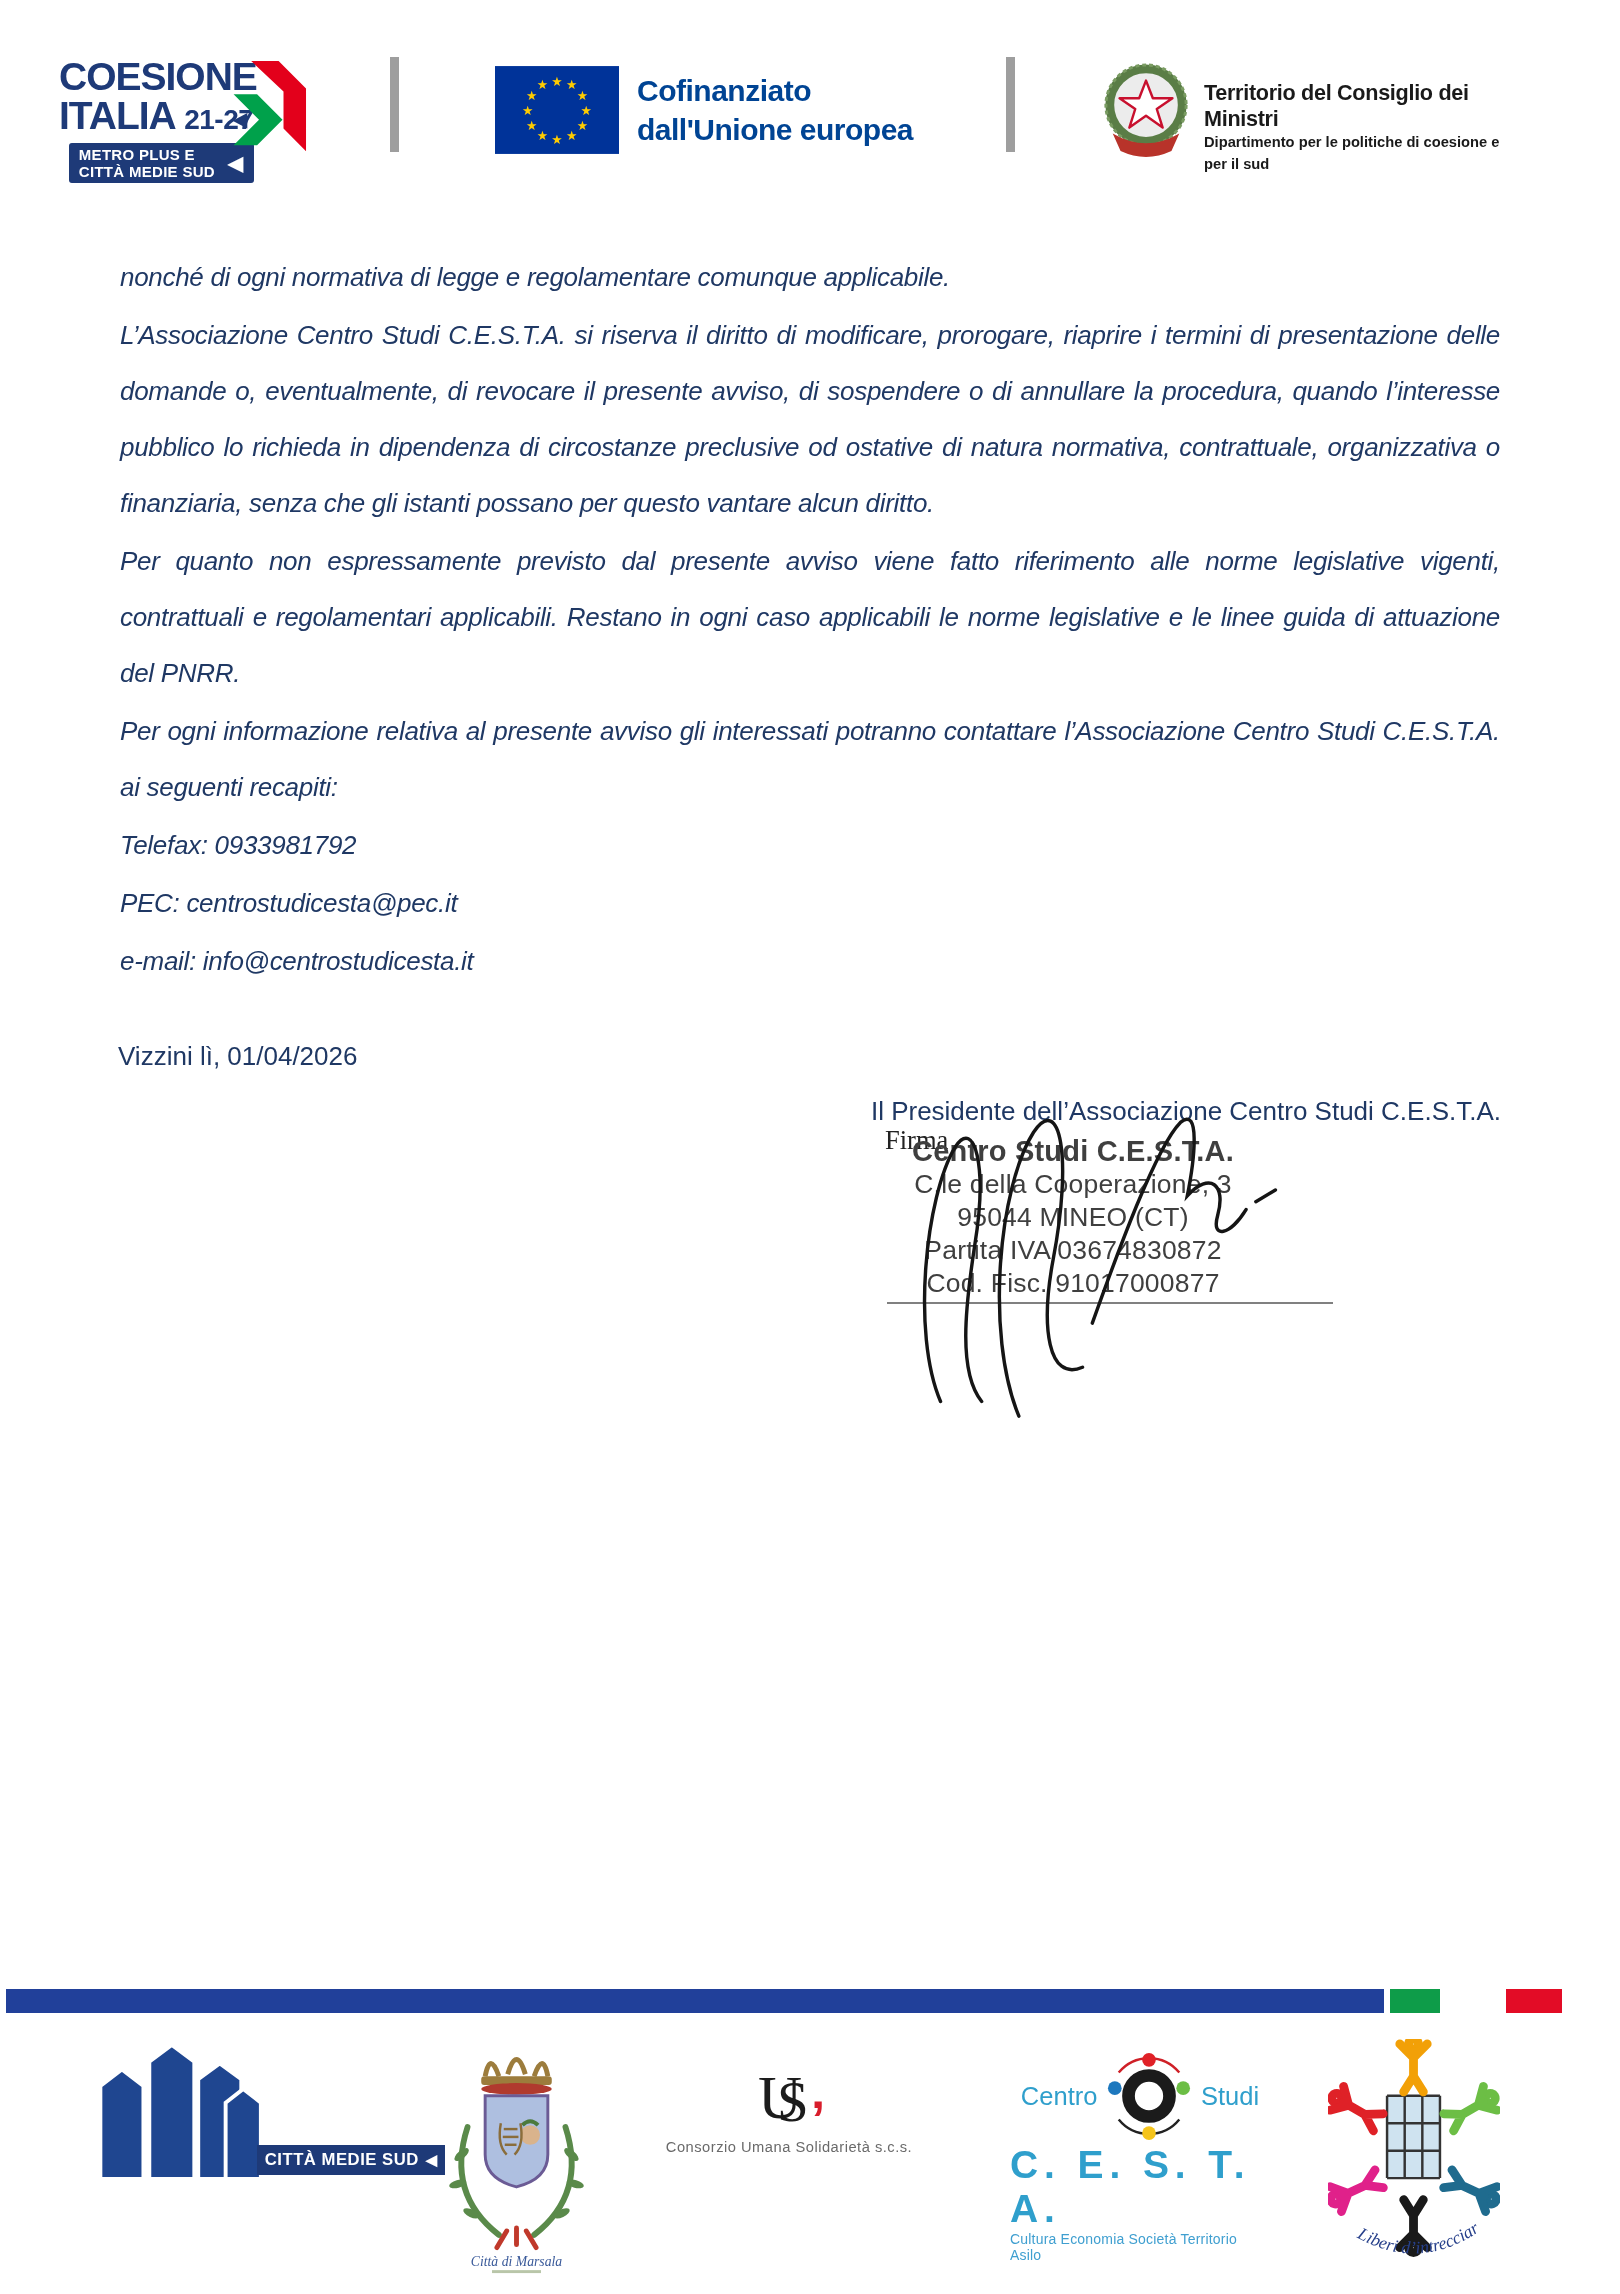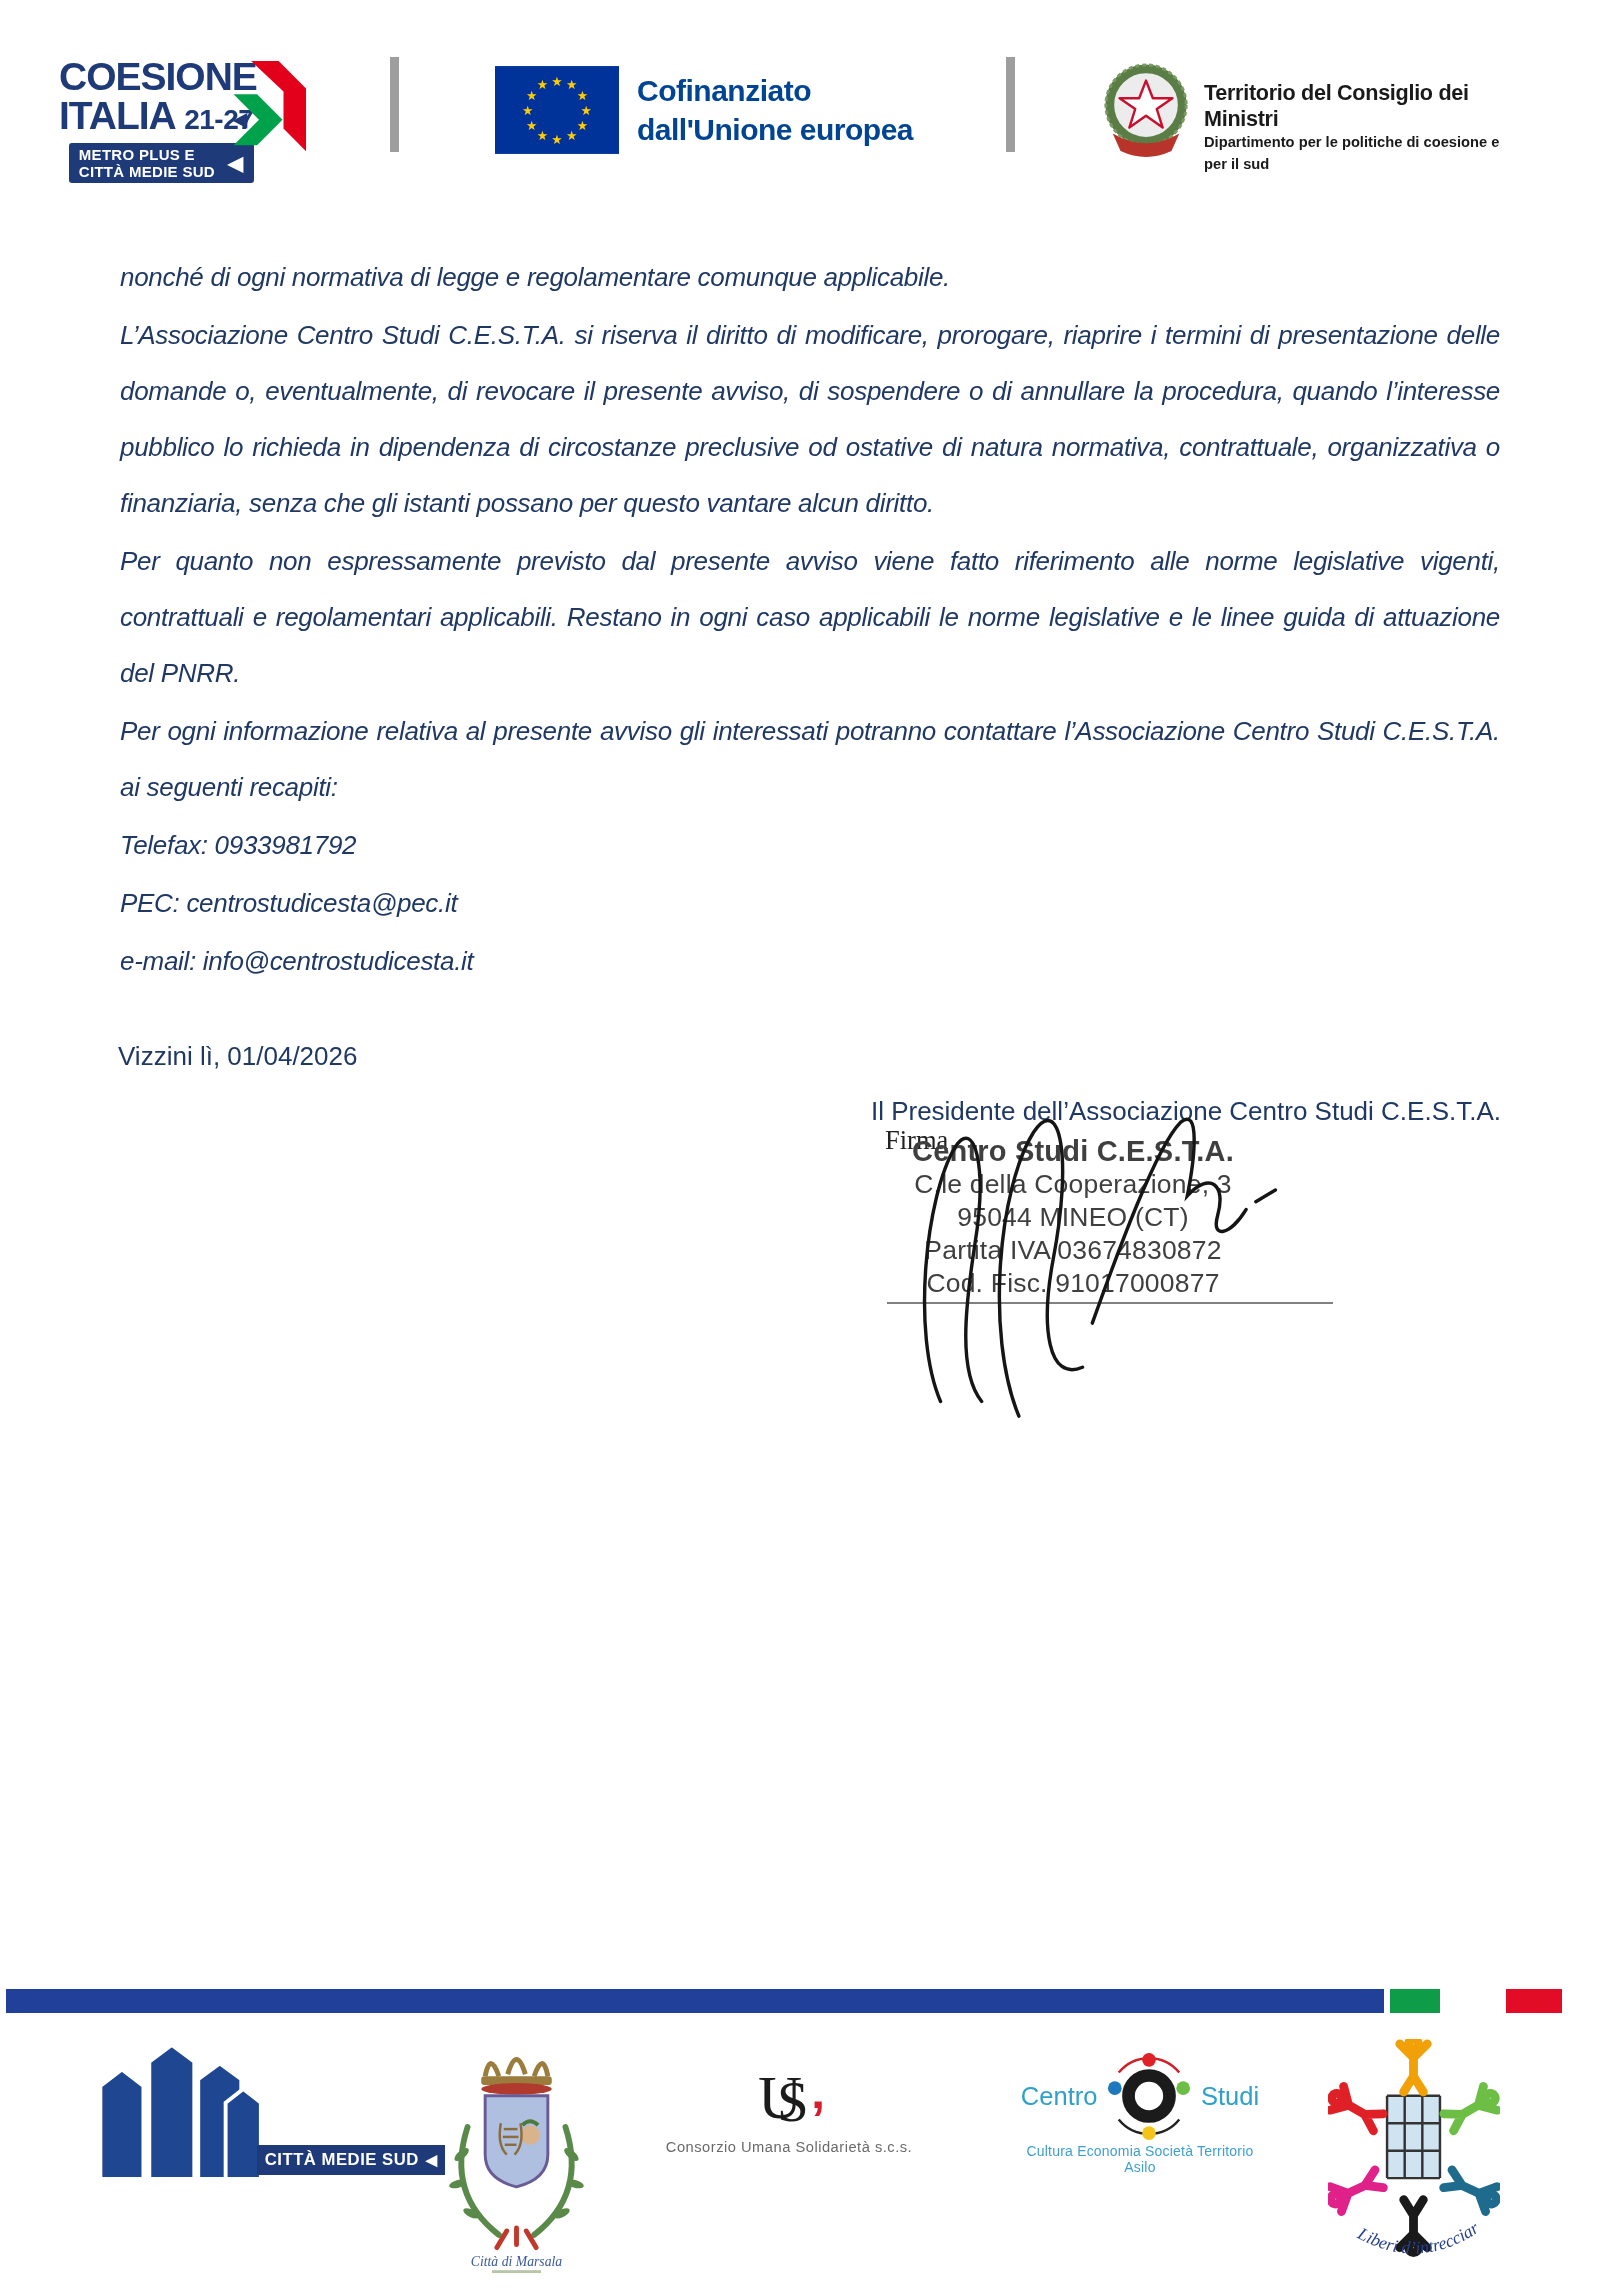--- a/index.html
+++ b/index.html
@@ -189,34 +189,35 @@
 
   <div class="abs" style="left:642px;top:2063px;width:294px;text-align:center;">
     <div style="position:relative;height:76px;">
       <span style="position:absolute;left:116px;top:0;font-family:'Liberation Serif',serif;font-size:61px;color:#1c1c1c;">U</span>
       <span style="position:absolute;left:135px;top:5.9px;font-family:'Liberation Serif',serif;font-size:57px;color:#1c1c1c;">S</span>
       <span class="red" style="position:absolute;left:169px;top:-2px;font-size:51px;font-weight:bold;">‚</span>
     </div>
     <div class="umana-sub">Consorzio Umana Solidarietà s.c.s.</div>
   </div>
 
-  <div class="abs" style="left:1010px;top:2049px;width:260px;text-align:center;">
+  <div class="abs" style="left:1010px;top:2049px;width:260px;">
     <div style="display:flex;align-items:center;justify-content:center;gap:9.8px;">
       <span class="cesta-word">Centro</span>
       <svg width="84" height="94" viewBox="0 0 86 96">
         <path d="M12,24 A40,40 0 0 1 74,24" fill="none" stroke="#cf2027" stroke-width="2.5"></path>
         <path d="M12,72 A40,40 0 0 0 74,72" fill="none" stroke="#222222" stroke-width="2.5"></path>
         <circle cx="43" cy="48" r="21" fill="none" stroke="#1b1b1b" stroke-width="13"></circle>
         <circle cx="43" cy="11" r="7" fill="#e02127"></circle>
         <circle cx="8" cy="40" r="7" fill="#1d78be"></circle>
         <circle cx="78" cy="40" r="7" fill="#6cbe45"></circle>
         <circle cx="43" cy="86" r="7" fill="#f5c41b"></circle>
       </svg>
       <span class="cesta-word">Studi</span>
     </div>
+    <div class="cesta-acronym">C. E. S. T. A.</div>
     <div class="cesta-sub">Cultura  Economia  Società  Territorio  Asilo</div>
   </div>
 
   <svg class="abs" style="left:1328px;top:2039px;" width="172" height="240" viewBox="0 0 175 245">
     <defs>
       <g id="person" fill="none" stroke-linecap="round" stroke-width="9">
         <circle cx="0" cy="-27" r="5" stroke-width="9"></circle>
         <path d="M0,-19 V6 M0,-13 L-14,-27 M0,-13 L14,-27 M0,6 L-10,22 M0,6 L10,22"></path>
       </g>
       <path id="libcap" d="M22,198 Q87,240 152,198" fill="none"></path>

